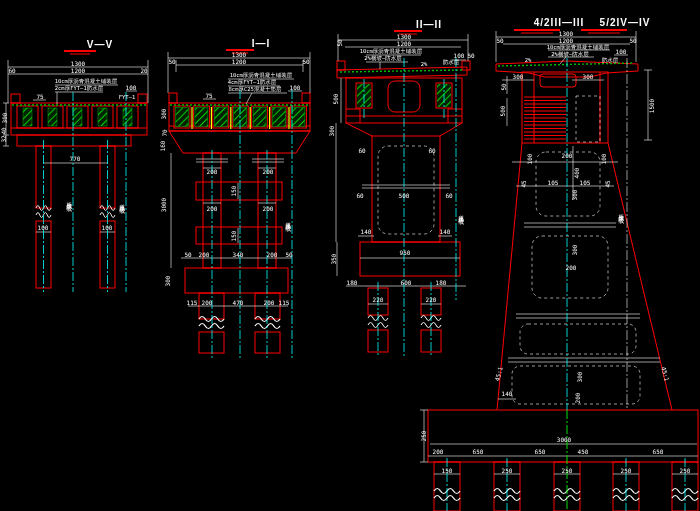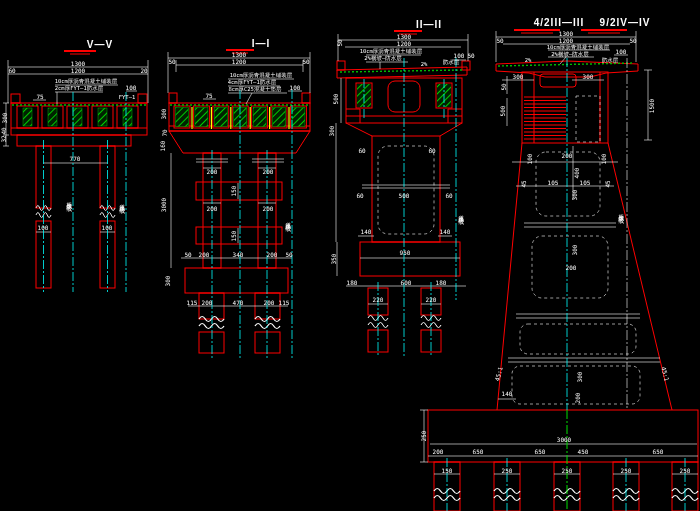--- a/index.html
+++ b/index.html
@@ -393,21 +393,21 @@
       <span class="lbl" style="left: 445px; top: 232px;">140</span>
       <span class="lbl" style="left: 405px; top: 253px;">950</span>
       <span class="lbl" style="left: 334px; top: 259px; transform: translate(-50%, -50%) rotate(-90deg);">350</span>
       <span class="lbl" style="left: 352px; top: 283px;">180</span>
       <span class="lbl" style="left: 406px; top: 283px;">600</span>
       <span class="lbl" style="left: 441px; top: 283px;">180</span>
       <span class="lbl" style="left: 378px; top: 300px;">220</span>
       <span class="lbl" style="left: 431px; top: 300px;">220</span>
       <span class="lbl vtext" style="left: 461px; top: 213px;">道路中心线</span>
       <span class="lbl title" style="left: 538px; top: 23px;">4/2III—III</span>
-      <span class="lbl title" style="left: 604px; top: 23px;">9/2IV—IV</span>
+      <span class="lbl title" style="left: 604px; top: 23px;">5/2IV—IV</span>
       <span class="lbl" style="left: 566px; top: 34px;">1300</span>
       <span class="lbl" style="left: 566px; top: 41px;">1200</span>
       <span class="lbl" style="left: 500px; top: 41px;">50</span>
       <span class="lbl" style="left: 633px; top: 41px;">50</span>
       <span class="lbl ann" style="left: 578px; top: 48px;">10cm厚沥青混凝土铺装层</span>
       <span class="lbl ann" style="left: 570px; top: 55px;">2%横坡—防水层</span>
       <span class="lbl" style="left: 621px; top: 52px;">100</span>
       <span class="lbl ann" style="left: 610px; top: 61px;">防水层</span>
       <span class="lbl ann" style="left: 528px; top: 61px;">2%</span>
       <span class="lbl" style="left: 518px; top: 77px;">300</span>

